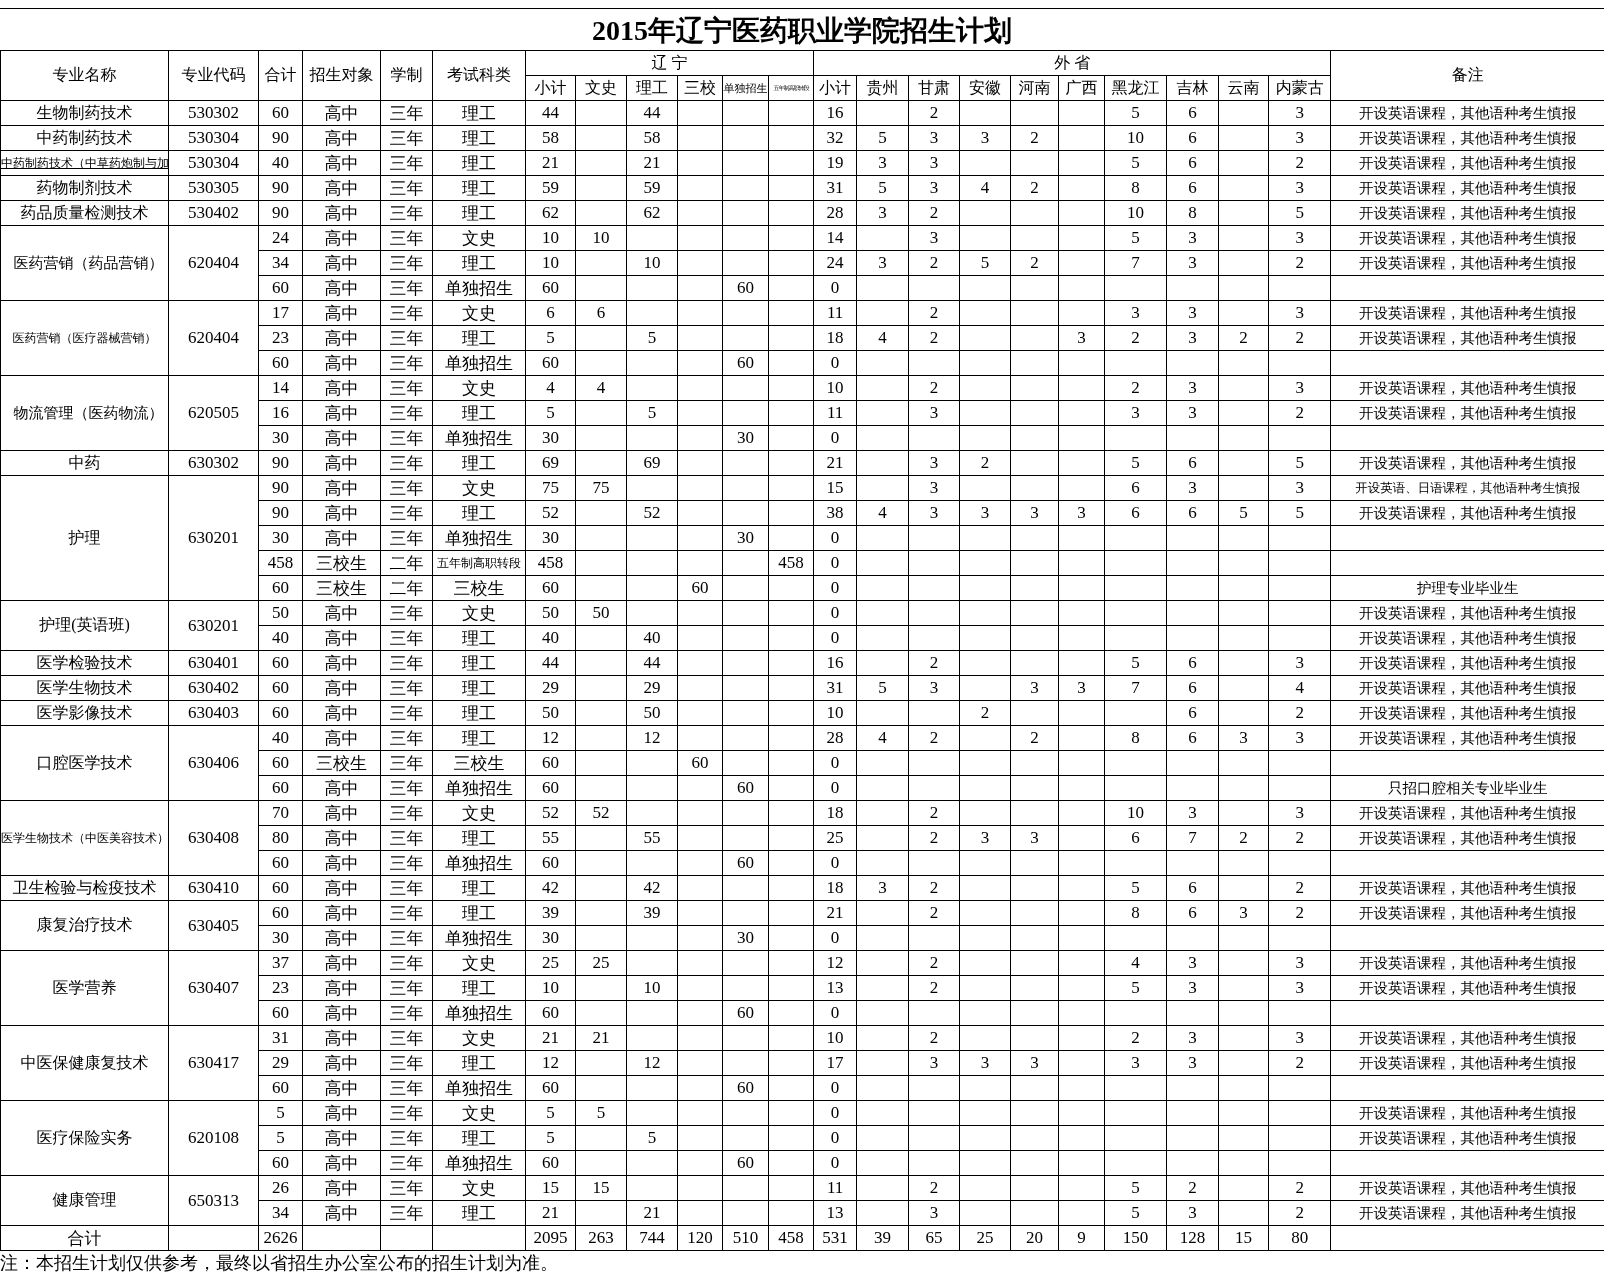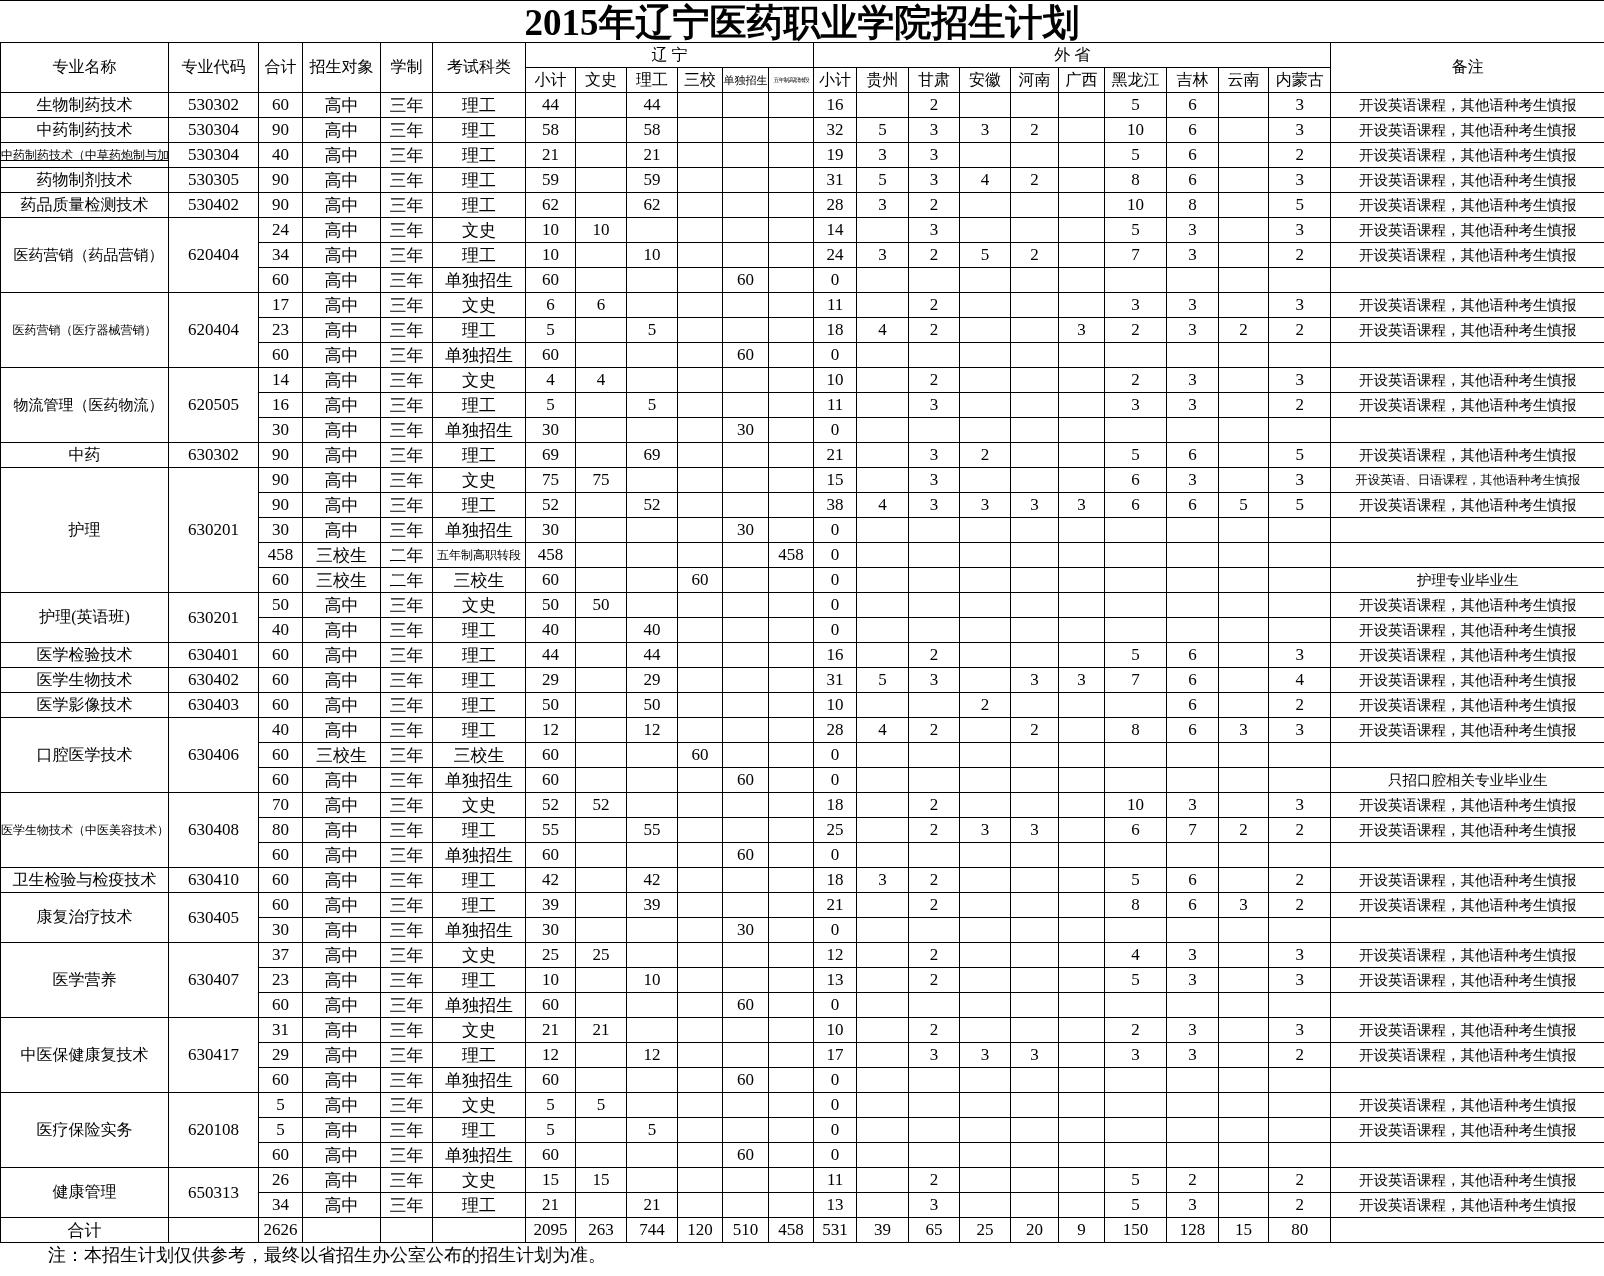--- a/index.html
+++ b/index.html
@@ -1,33 +1,33 @@
 <!DOCTYPE html>
 <html><head>
 <meta charset="utf-8">
 <style>
   html,body { margin:0; padding:0; background:#fff; }
   .page { width:1604px; font-family:"Liberation Serif", serif; color:#000; }
-  .title { border-top:1px solid #000; height:41px; line-height:44px;
-           text-align:center; font-size:37px; font-weight:bold; overflow:hidden; }
+  .title { margin-top:8px; border-top:1px solid #000; height:41px; line-height:44px;
+           text-align:center; font-size:28px; font-weight:bold; overflow:hidden; }
   table.plan { border-collapse:collapse; table-layout:fixed; width:1604px; }
   .plan th, .plan td { border:1px solid #000; padding:0; text-align:center; vertical-align:middle;
            height:25px; overflow:hidden; white-space:nowrap; font-size:16px; box-sizing:border-box; }
   .plan thead th { font-weight:normal; }
   .plan td { font-size:17px; }
   th.h-small { font-size:11px; }
   th.h-tiny { font-size:6px; letter-spacing:-1px; }
   td.name { font-size:16px;text-align:center; }
   td.n15 { font-size:15px;padding-left:8px; }
   td.n12 { font-size:12px; }
   td.n9  { font-size:12px;text-decoration:underline; }
   td.xs  { font-size:12px; }
   td.remark { font-size:14.5px; }
   td.rsm { font-size:12.5px; }
-  .footnote { font-size:18px; height:25px; line-height:24px; text-align:left;padding-left:48px; }
+  .footnote { font-size:18px; height:25px; line-height:24px; text-align:left; }
 </style>
 </head>
 <body>
 
 <div class="page">
   <div class="title">2015年辽宁医药职业学院招生计划</div>
 
   <table class="plan">
     <colgroup>
       <col style="width:168px">

